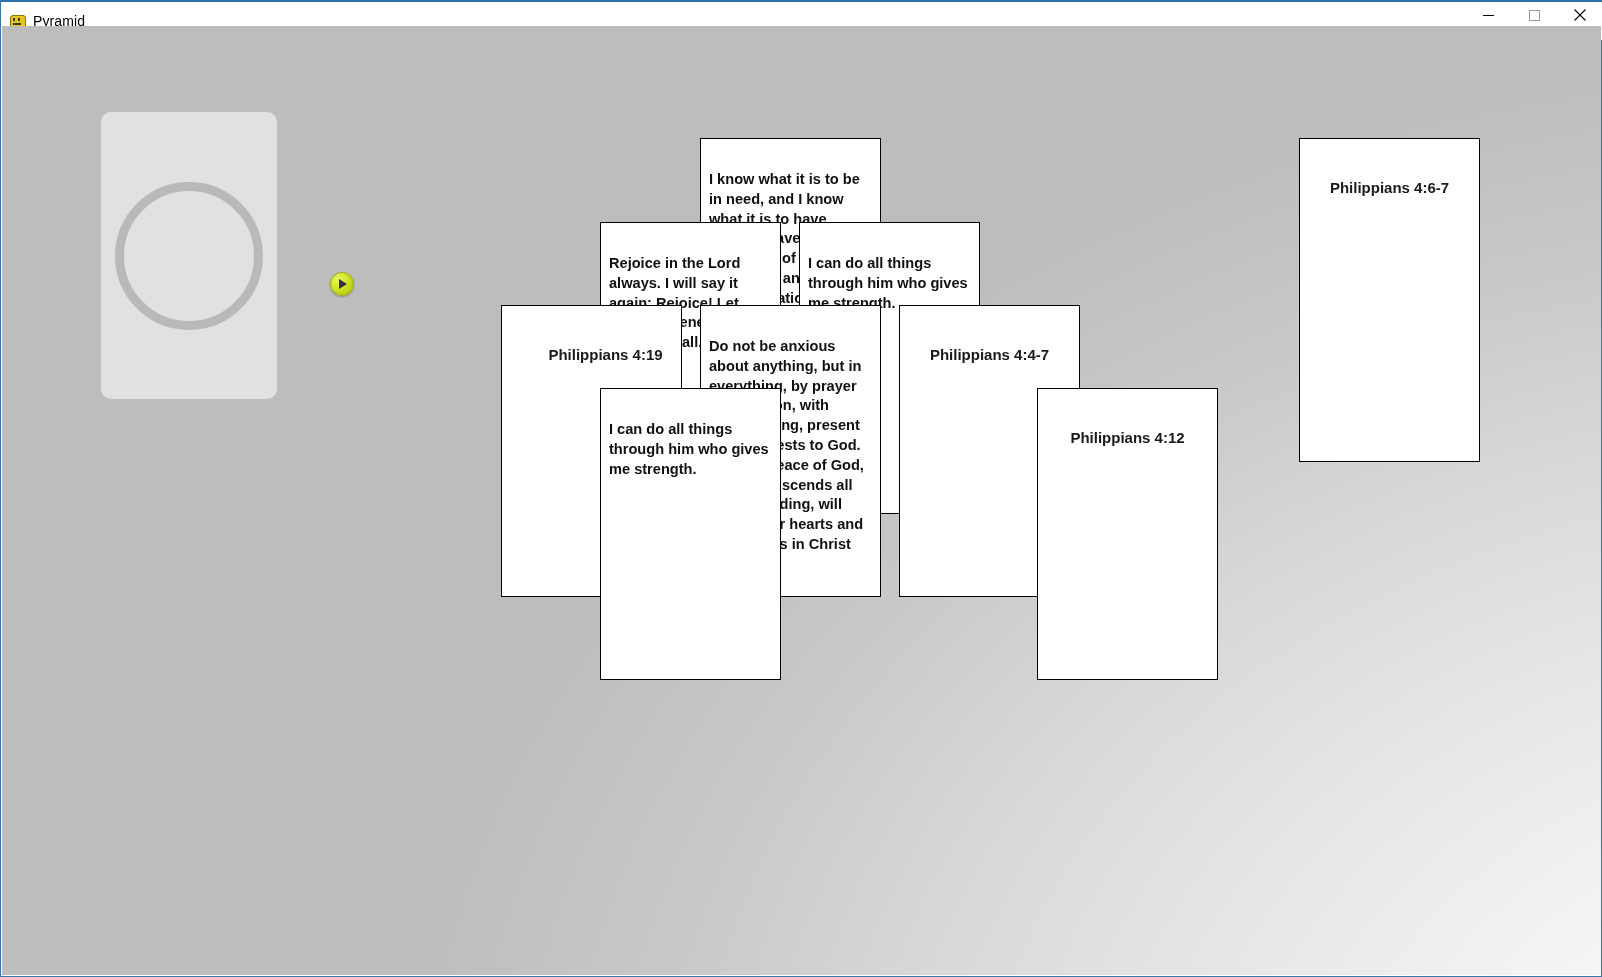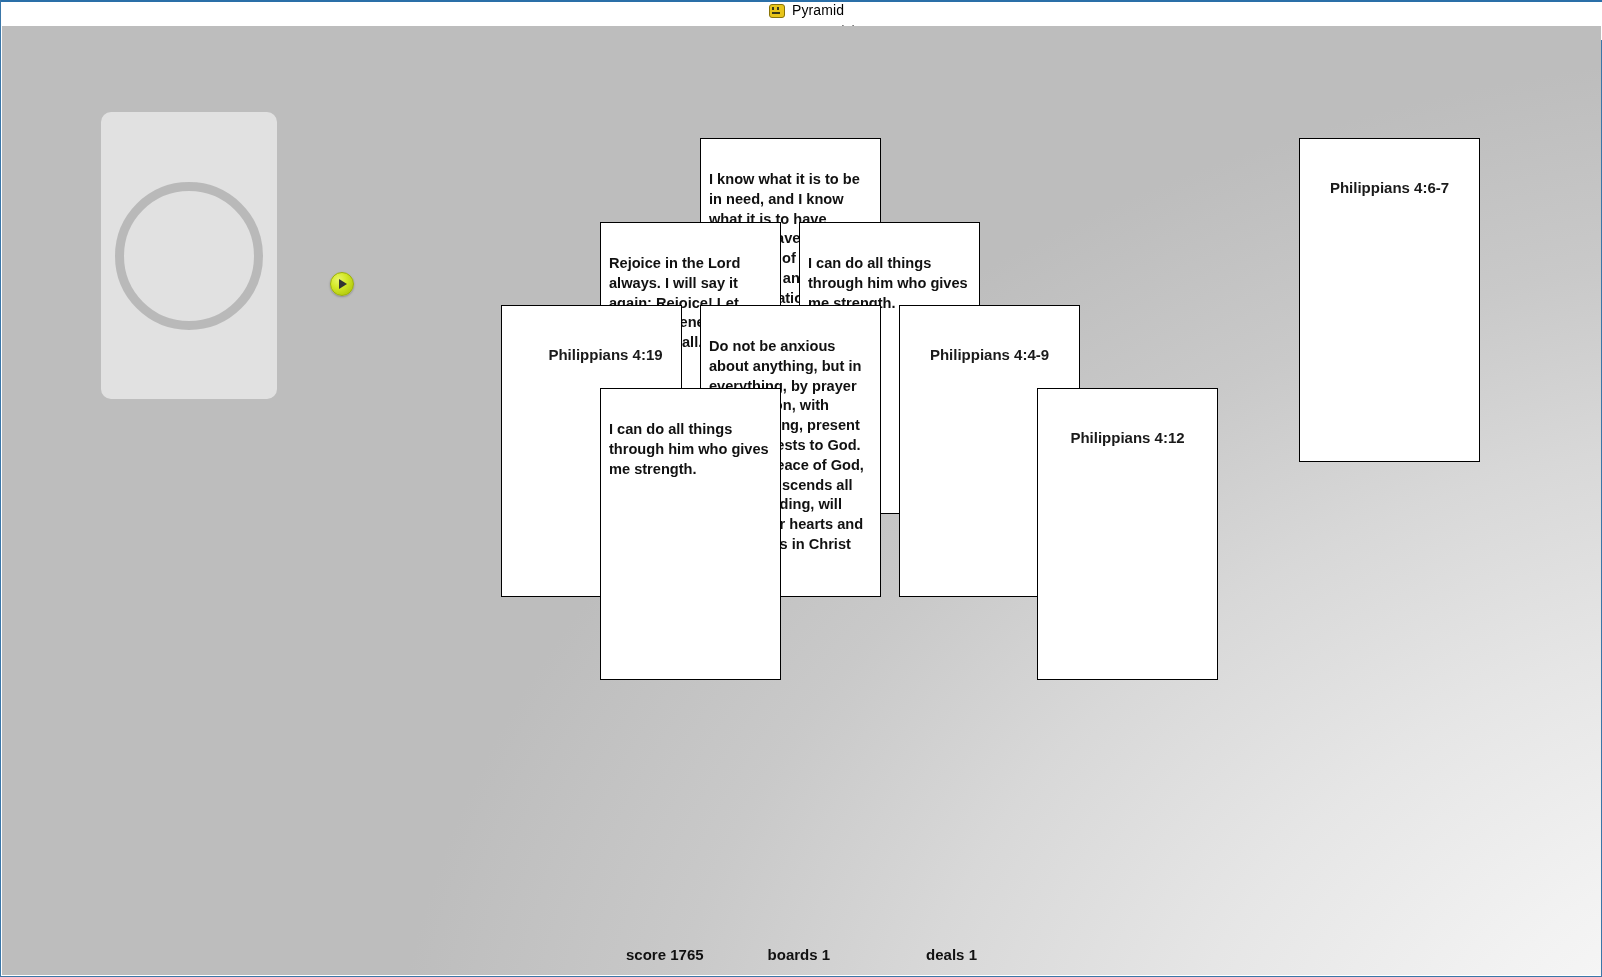--- a/index.html
+++ b/index.html
@@ -28,21 +28,20 @@
   #title-bar {
     position: absolute;
     top: 0; left: 0;
     width: 1602px;
     height: 40px;
     background: #ffffff;
     border-top: 2px solid #2a6fa8;
     box-sizing: border-box;
     display: flex;
     align-items: center;
-    flex-direction: column;
   }
   #title-bar-left {
     display: flex;
     align-items: center;
     padding-left: 8px;
     flex: 1;
     height: 100%;
   }
   #app-icon {
     width: 16px; height: 16px;
@@ -264,33 +263,28 @@
         <div class="card" id="card-phil-4-19-verse" style="left: 797px; top: 196px; width: 181px; height: 292px; z-index: 3;">
           <div class="card-verse" style="top: 31px;">I can do all things through him who gives me strength.</div>
         </div>
         <div class="card" id="card-phil-4-19-ref" style="left: 499px; top: 279px; width: 181px; height: 292px; z-index: 4;">
           <div class="card-title" style="top: 40px; padding-left: 28px;">Philippians 4:19</div>
         </div>
         <div class="card" id="card-phil-4-6-7-verse" style="left: 698px; top: 279px; width: 181px; height: 292px; z-index: 5;">
           <div class="card-verse" style="top: 31px;">Do not be anxious about anything, but in everything, by prayer and petition, with thanksgiving, present your requests to God. And the peace of God, which transcends all understanding, will guard your hearts and your minds in Christ Jesus.</div>
         </div>
         <div class="card" id="card-phil-4-4-5-ref" style="left: 897px; top: 279px; width: 181px; height: 292px; z-index: 6;">
-          <div class="card-title" style="top: 40px;">Philippians 4:4-9</div>
+          <div class="card-title" style="top: 40px;">Philippians 4:4-7</div>
         </div>
         <div class="card" id="card-phil-4-13-verse" style="left: 598px; top: 362px; width: 181px; height: 292px; z-index: 7;">
           <div class="card-verse" style="top: 31px;">I can do all things through him who gives me strength.</div>
         </div>
         <div class="card" id="card-phil-4-12-ref" style="left: 1035px; top: 362px; width: 181px; height: 292px; z-index: 8;">
           <div class="card-title" style="top: 40px;">Philippians 4:12</div>
         </div>
         <div class="card" id="card-phil-4-6-7-ref" style="left: 1297px; top: 112px; width: 181px; height: 324px; z-index: 9;">
           <div class="card-title" style="top: 40px;">Philippians 4:6-7</div>
         </div>
       </div>
 
-    <div id="status-bar">
-      <span class="status-item" id="status-score">score 1765</span>
-      <span class="status-item" id="status-boards">boards 1</span>
-      <span class="status-item" id="status-deals">deals 1</span>
-    </div>
 
   </div>
 </div>
 
 </body></html>

